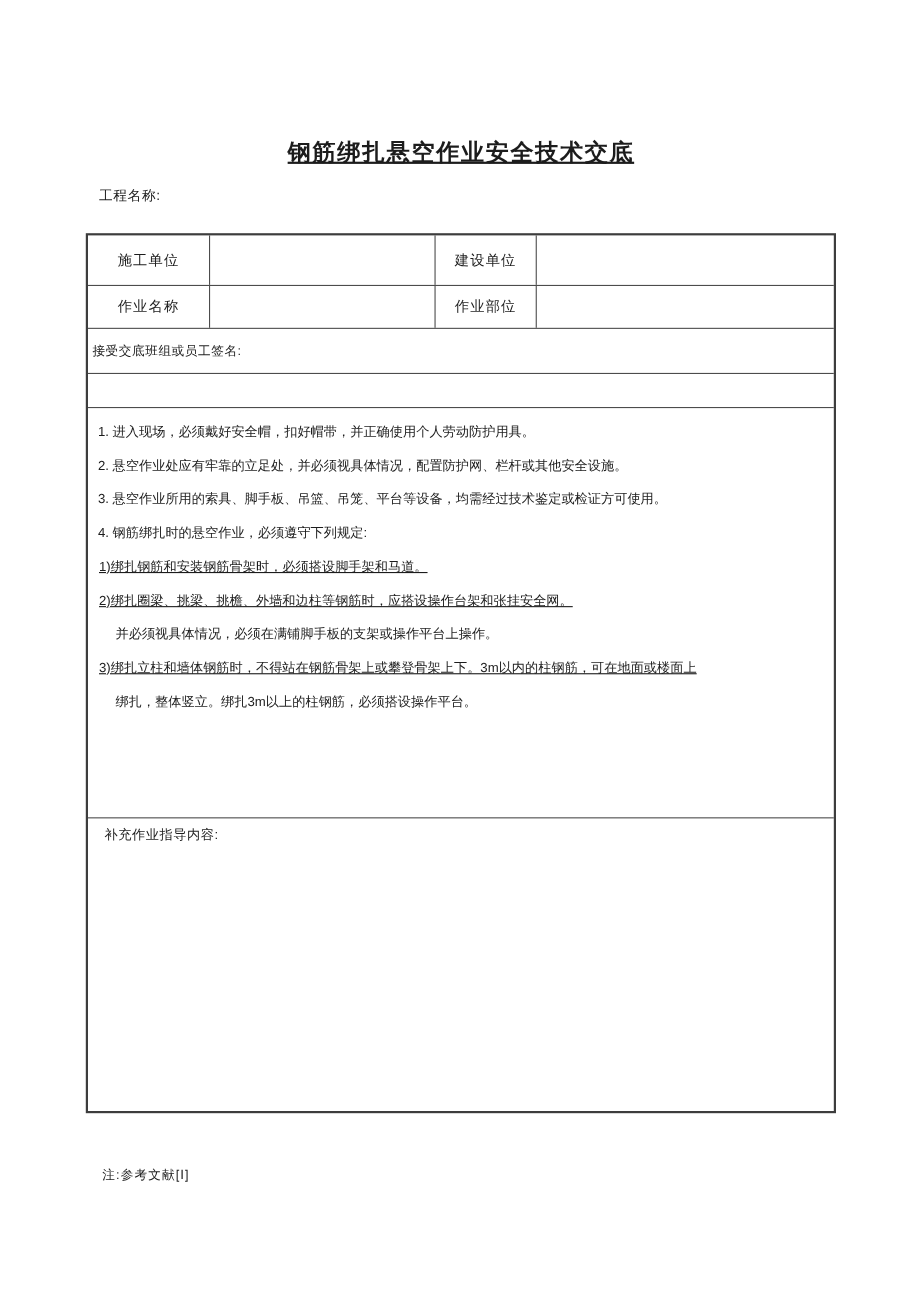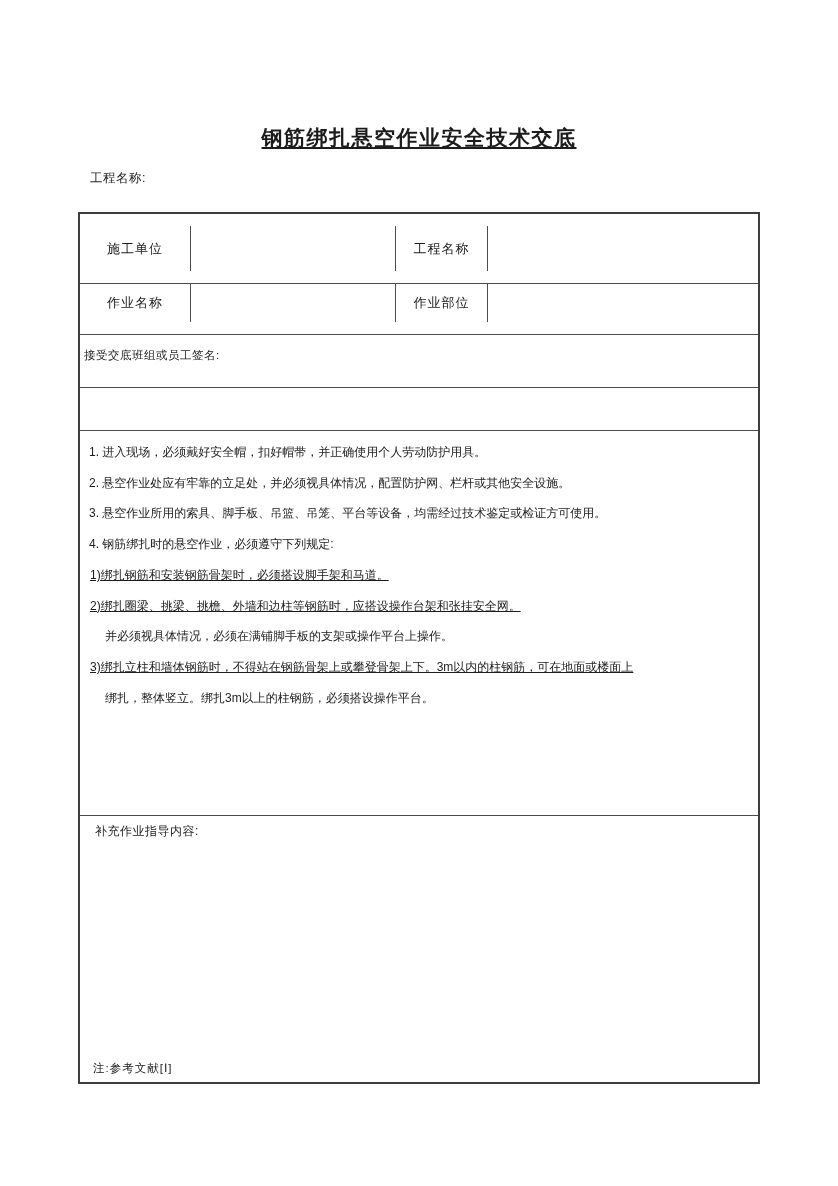--- a/index.html
+++ b/index.html
@@ -15,21 +15,21 @@
     position:absolute;top:124px;left:0;width:838px;
     text-align:center;font-size:21px;font-weight:bold;letter-spacing:1.5px;text-decoration:underline;
   }
   .project-label{
     position:absolute;top:170px;left:90px;font-size:12.5px;letter-spacing:0.5px;
   }
   .tbl{
     position:absolute;top:212px;left:78px;width:682px;
     border:2px solid #3d3d3d;box-sizing:border-box;background:#fff;
   }
-  .row{display:flex;border-top:1px solid #4c4c4c;margin-top:12px;}
+  .row{display:flex;border-top:1px solid #4c4c4c;}
   .row.first{border-top:none;}
   .cell{
     box-sizing:border-box;border-left:1px solid #4c4c4c;
     display:flex;align-items:center;min-width:0;
   }
   .cell.cfirst{border-left:none;}
   .rA{height:45px}.rB{height:38px}.rC{height:43px}.rD{height:40px}.rE{height:30px}
   .rF{height:372px}.rG{height:266px}
   .lbl{justify-content:center;font-size:13px;letter-spacing:1px;}
   .lblC{justify-content:center;font-size:11px;letter-spacing:0;}
@@ -55,21 +55,21 @@
 
 <div class="title">钢筋绑扎悬空作业安全技术交底</div>
 
 <div class="project-label">工程名称:</div>
 
 <div class="tbl">
 
   <div class="row first rA">
     <div class="cell cfirst lbl w110">施工单位</div>
     <div class="cell w205"></div>
-    <div class="cell lbl w92">工程名称</div>
+    <div class="cell lbl w92">建设单位</div>
     <div class="cell grow"></div>
   </div>
 
   <div class="row rB">
     <div class="cell cfirst lbl w110">作业名称</div>
     <div class="cell w205"></div>
     <div class="cell lbl w92">作业部位</div>
     <div class="cell grow"></div>
   </div>
 

